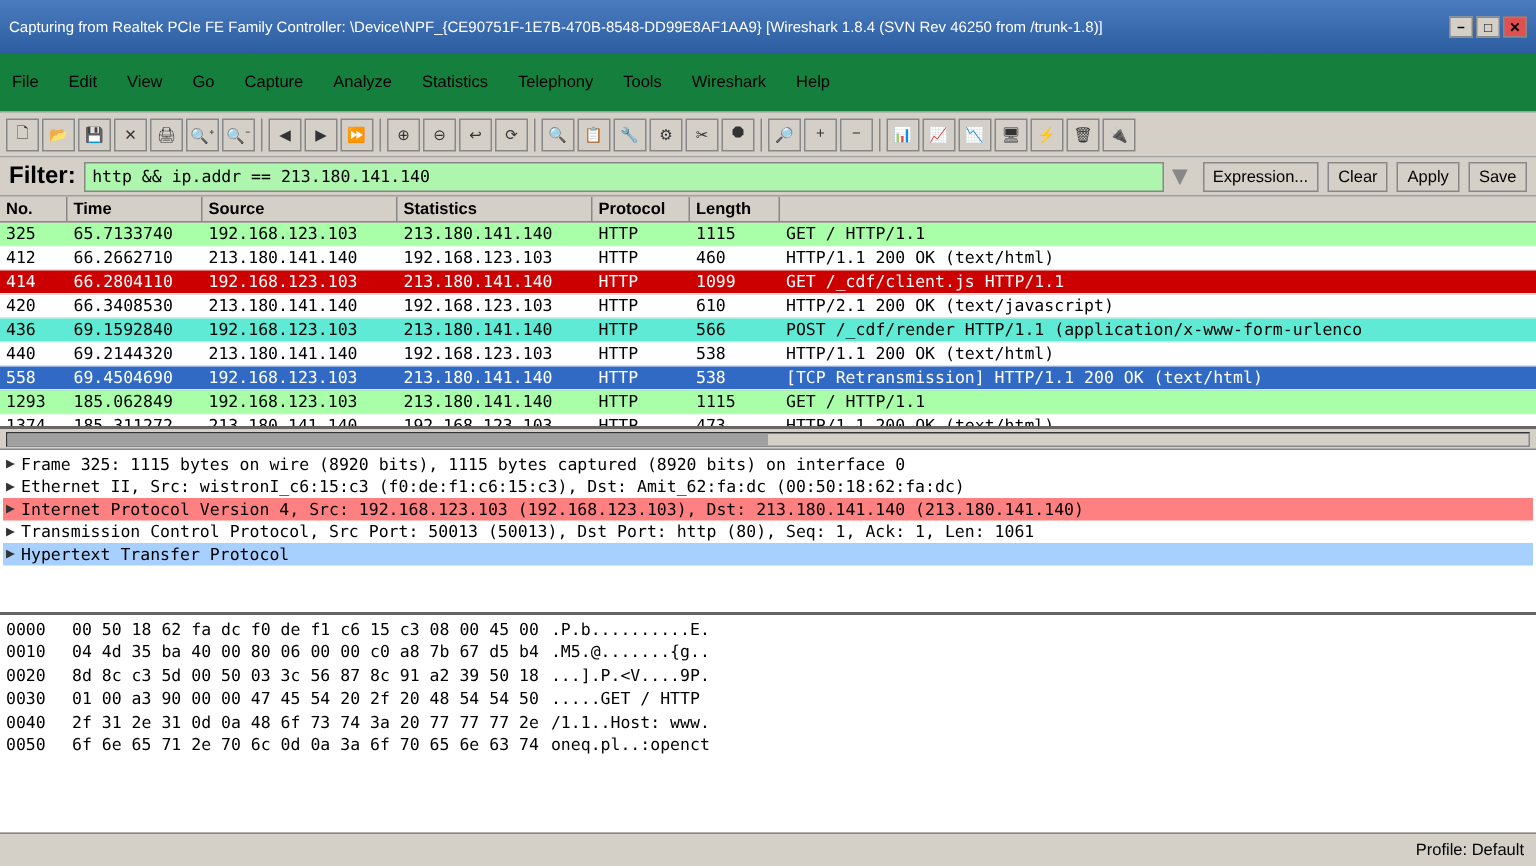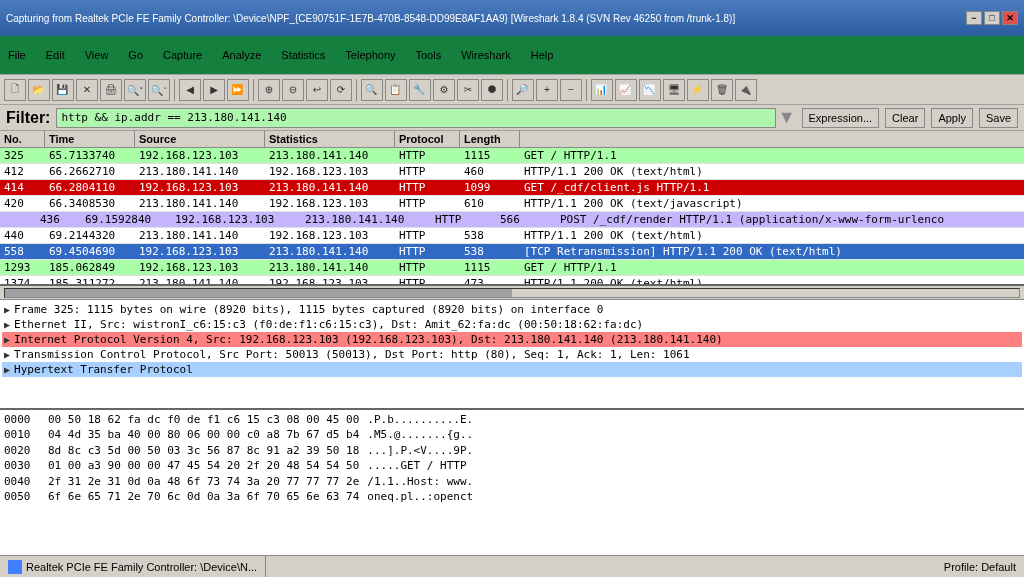--- a/index.html
+++ b/index.html
@@ -359,23 +359,23 @@
         <div class="pr-cell">1099</div>
         <div class="pr-cell">GET /_cdf/client.js HTTP/1.1</div>
       </div>
       <div class="packet-row" style="background: rgb(255, 255, 255); color: rgb(0, 0, 0);">
         <div class="pr-cell">420</div>
         <div class="pr-cell">66.3408530</div>
         <div class="pr-cell">213.180.141.140</div>
         <div class="pr-cell">192.168.123.103</div>
         <div class="pr-cell">HTTP</div>
         <div class="pr-cell">610</div>
-        <div class="pr-cell">HTTP/1.1 200 OK   (text/javascript)</div>
-      </div>
-      <div class="packet-row" style="background: #c4b5fd; color: rgb(0, 0, 0); padding-left: 36px;">
+        <div class="pr-cell">HTTP/2.1 200 OK   (text/javascript)</div>
+      </div>
+      <div class="packet-row" style="background: #5eead4; color: rgb(0, 0, 0);">
         <div class="pr-cell">436</div>
         <div class="pr-cell">69.1592840</div>
         <div class="pr-cell">192.168.123.103</div>
         <div class="pr-cell">213.180.141.140</div>
         <div class="pr-cell">HTTP</div>
         <div class="pr-cell">566</div>
         <div class="pr-cell">POST /_cdf/render HTTP/1.1  (application/x-www-form-urlenco</div>
       </div>
       <div class="packet-row" style="background: rgb(255, 255, 255); color: rgb(0, 0, 0);">
         <div class="pr-cell">440</div>
@@ -475,19 +475,15 @@
     </div>
     <div class="hex-row">
       <span class="hex-offset">0050</span>
       <span class="hex-bytes">6f 6e 65 71 2e 70 6c 0d  0a 3a 6f 70 65 6e 63 74</span>
       <span class="hex-ascii">oneq.pl..:openct</span>
     </div>
   </div>
 
 <div id="status-bar">
   <div class="status-section">
-    <span style="display:inline-block; width:14px; height:14px; background:#4080ff; margin-right:4px; vertical-align:middle;"></span>
-    <span>Realtek PCIe FE Family Controller: \Device\N...</span>
-  </div>
-  <div class="status-section">
     <span>Profile: Default</span>
   </div>
 </div>
 
 </body></html>

